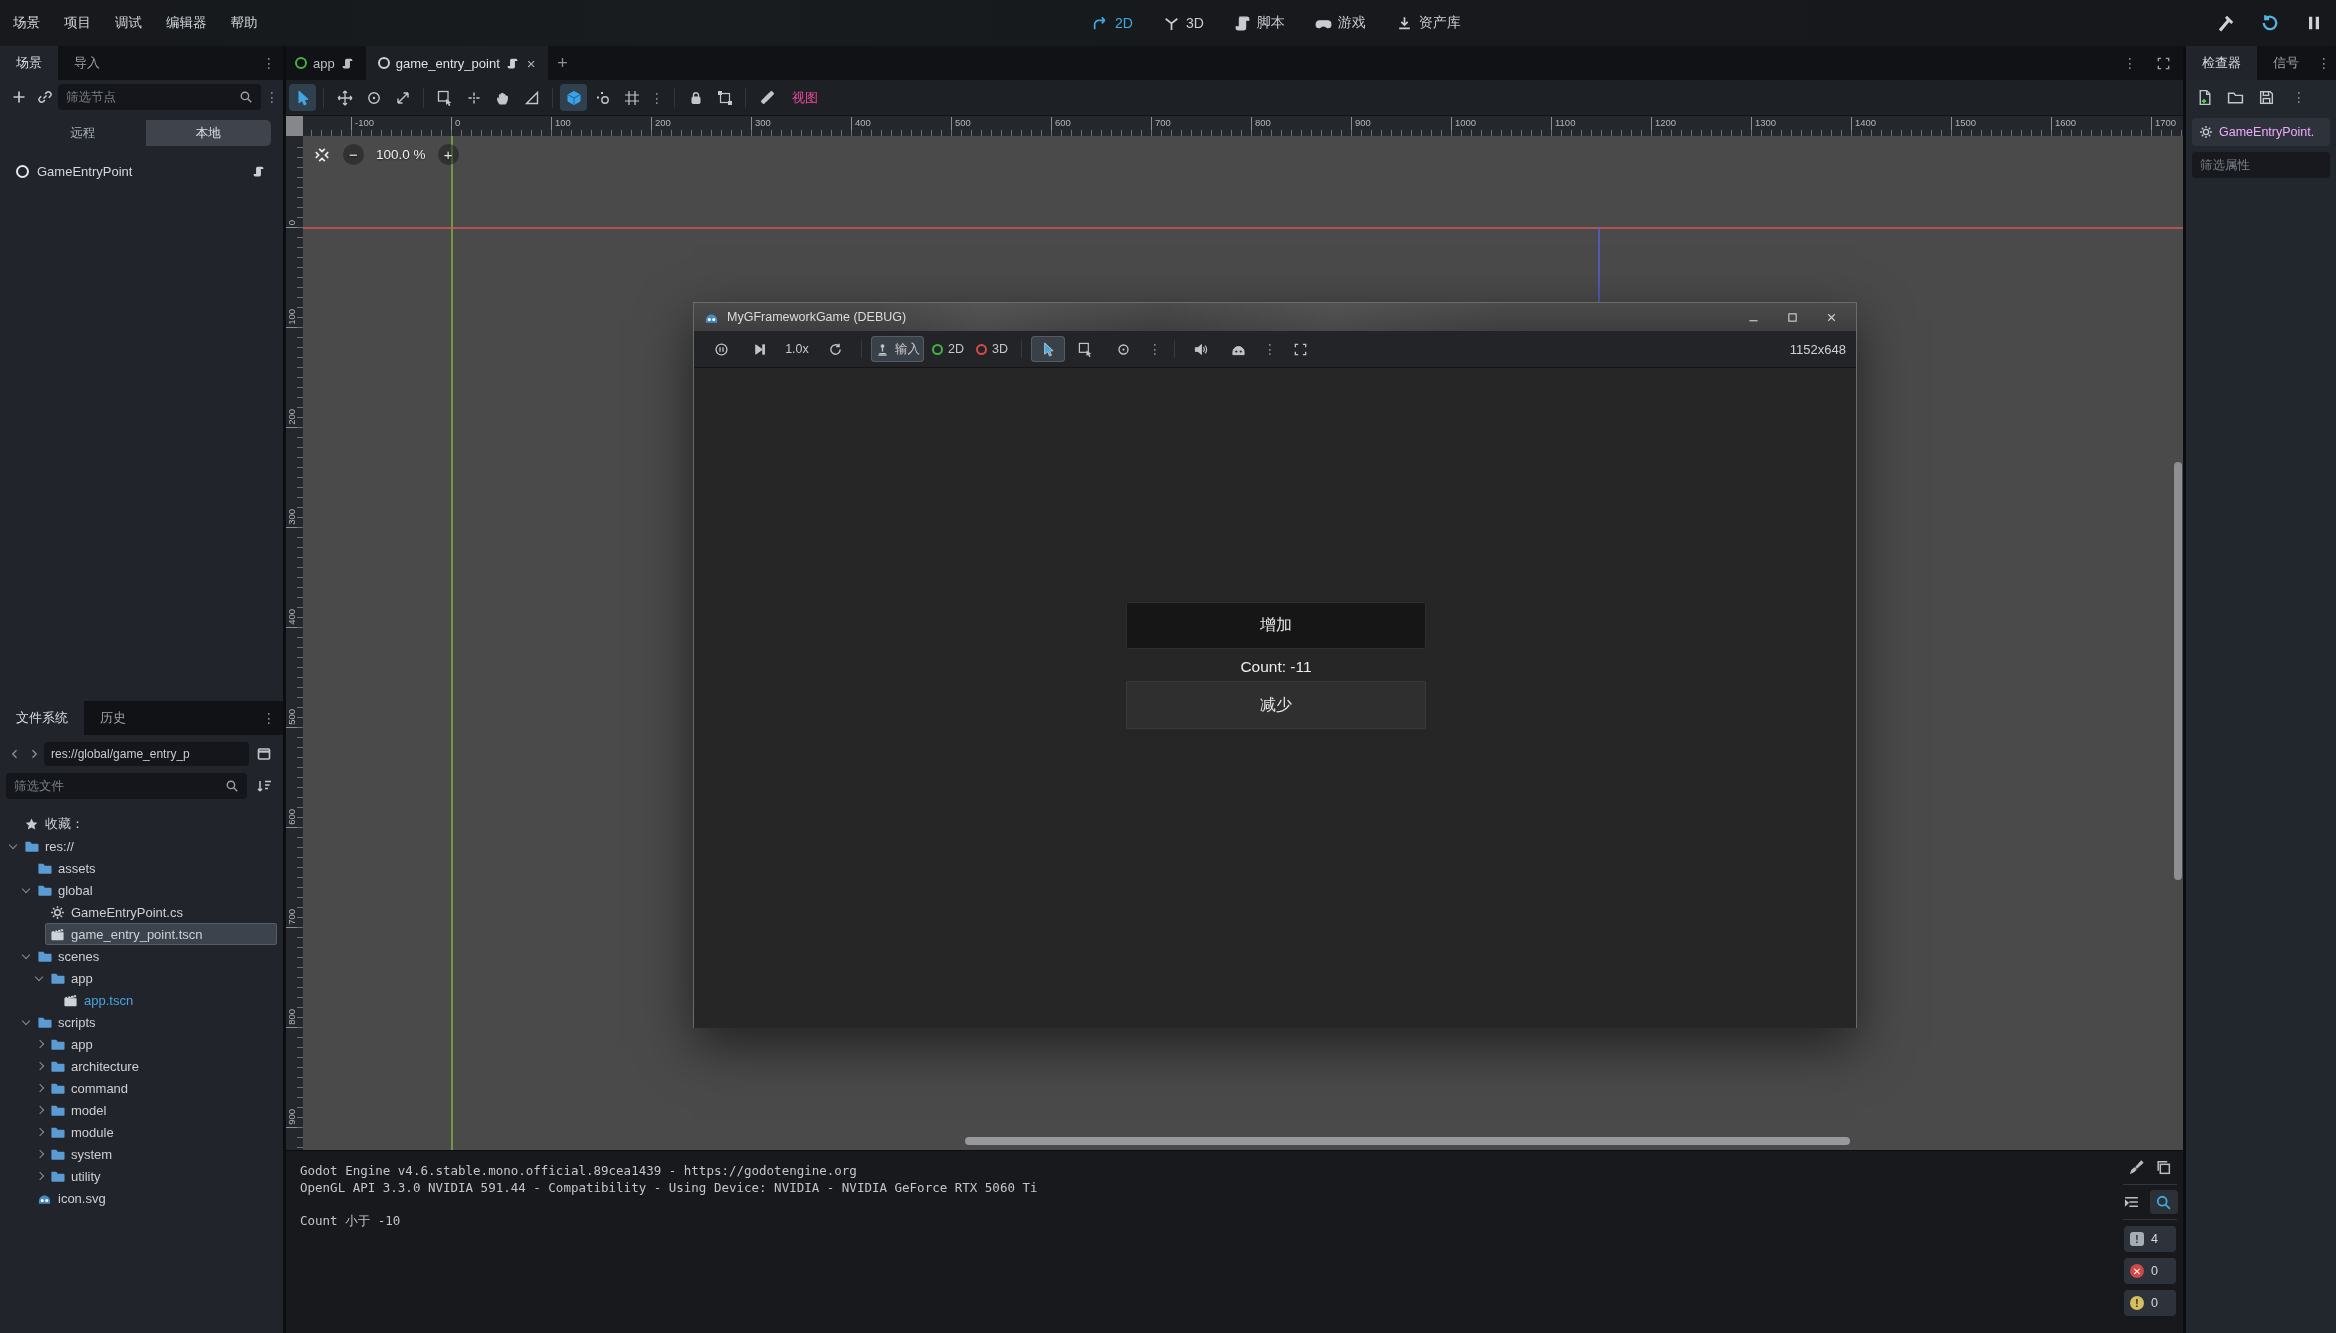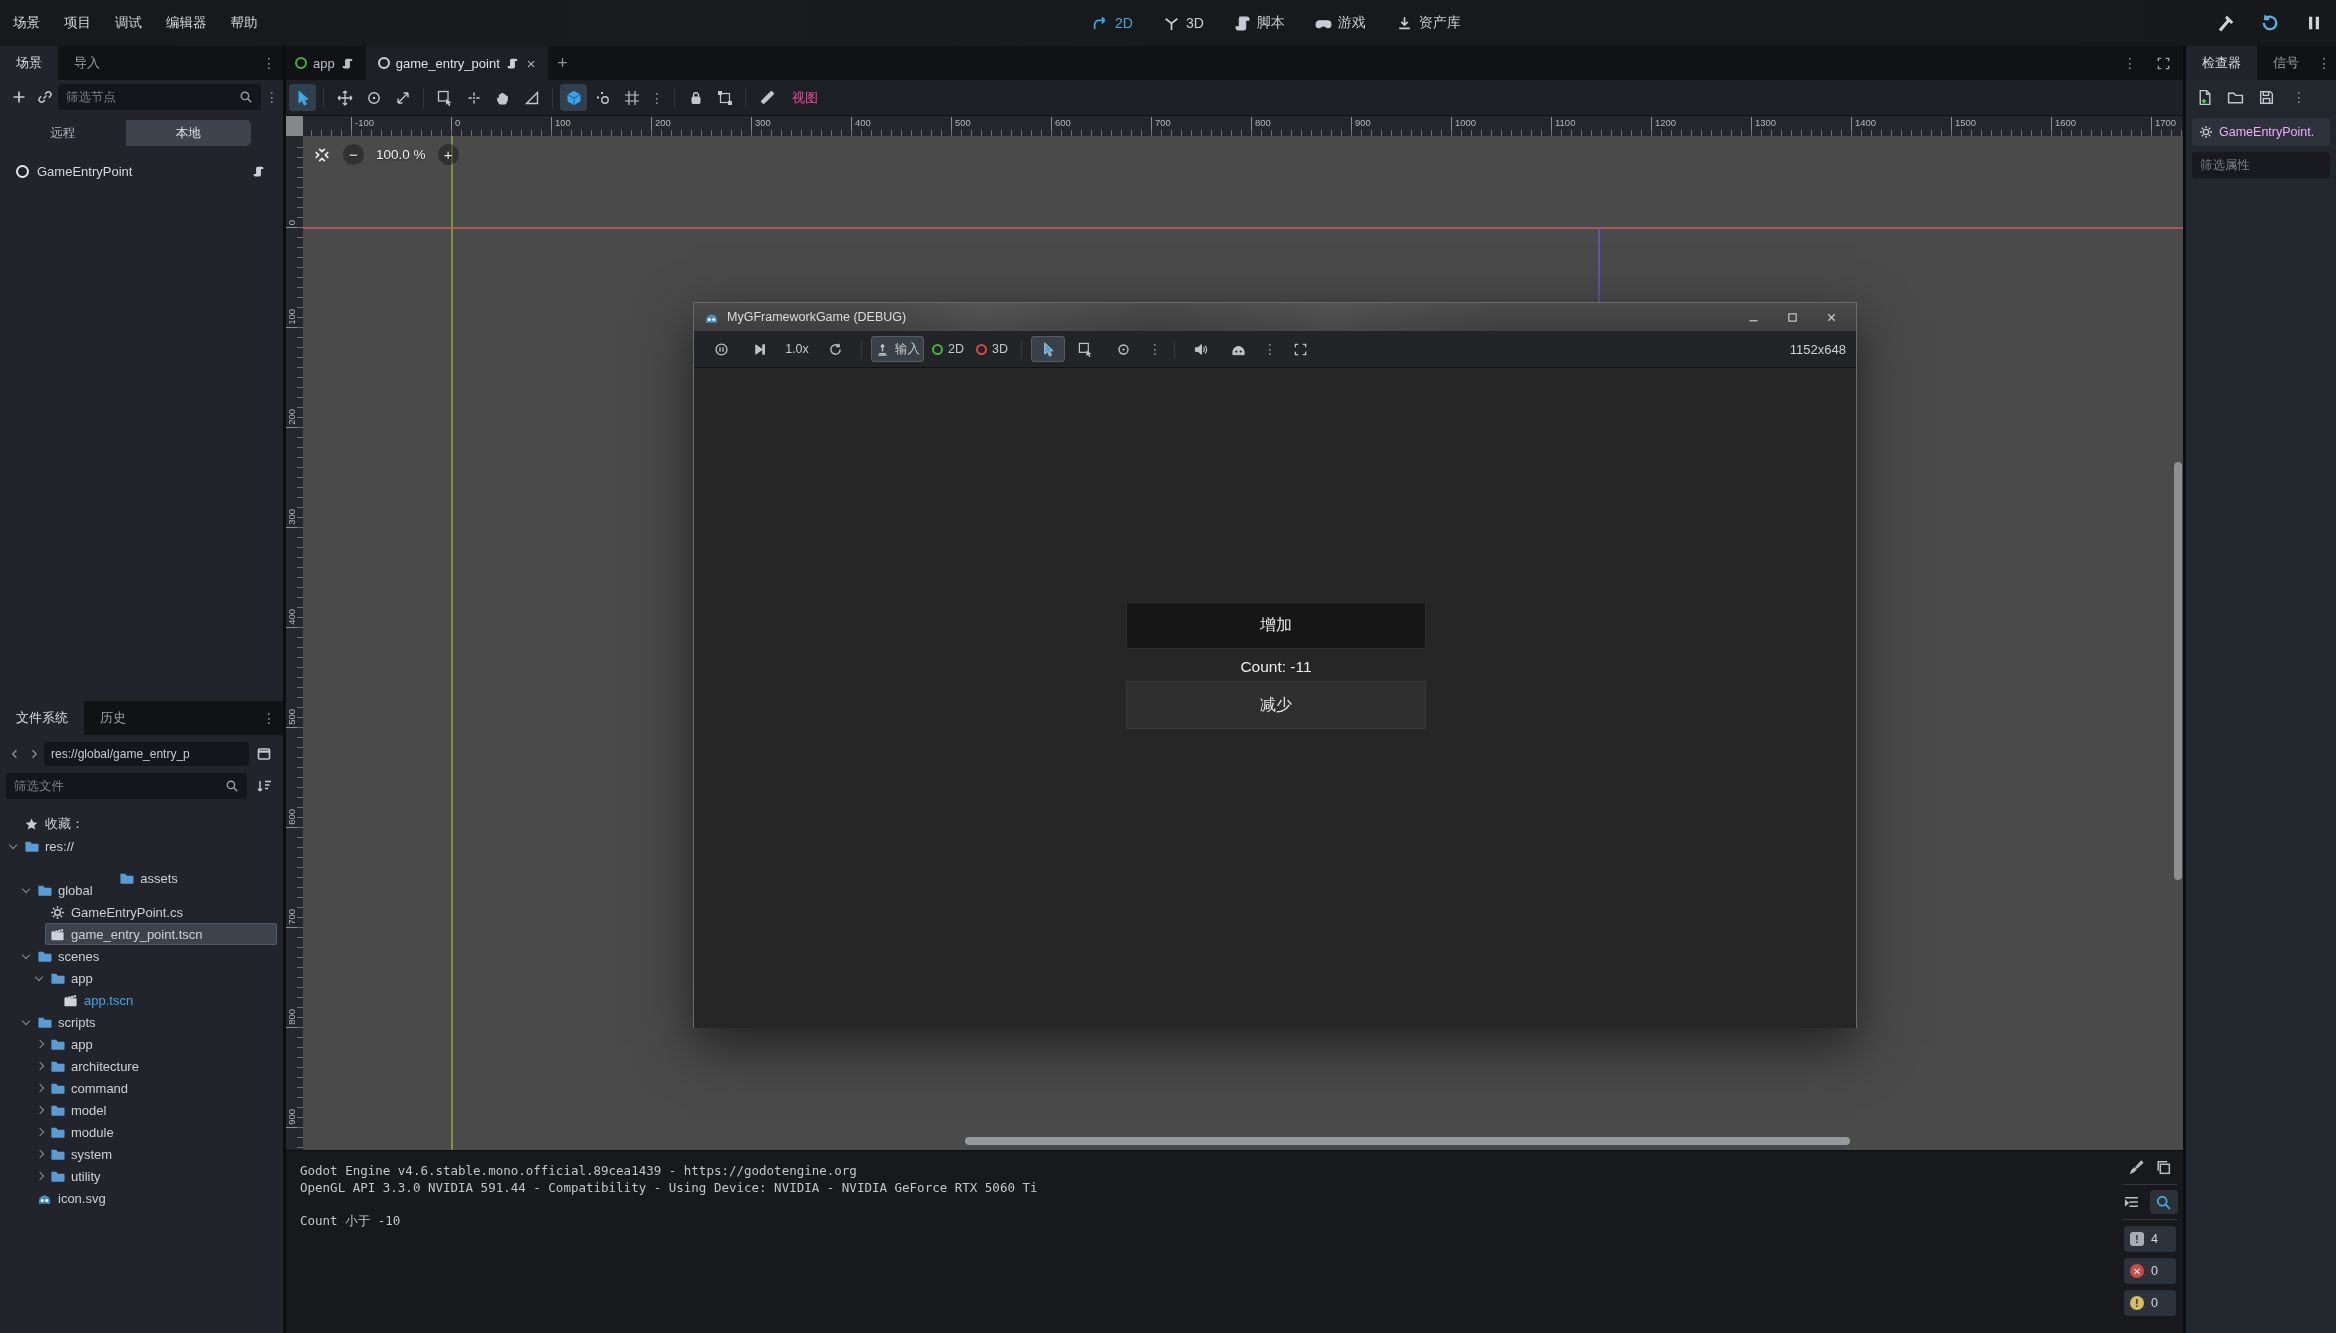--- a/index.html
+++ b/index.html
@@ -43,21 +43,21 @@
   
   #leftdock{left:0;top:80px;width:283px;height:1253px;background:#21252b;}
   .tfield{background:#14161b;border-radius:4px;display:flex;align-items:center;height:26px;padding:0 8px;gap:6px;color:#7b818a;font-size:12.5px;}
   .tfield .mag{margin-left:auto;}
   .mag svg{width:14px;height:14px;stroke:#9aa0a8;}
   .tbtn{width:26px;height:26px;display:flex;align-items:center;justify-content:center;border-radius:4px;}
   .tbtn svg{width:16px;height:16px;stroke:#c2c7ce;}
   #scenedock-toolbar{position:absolute;left:0;top:2px;width:283px;height:30px;display:flex;align-items:center;padding-left:6px;box-sizing:border-box;}
   #scenedock-toolbar .tfield{flex:1;}
   #scenedock-toolbar .vdots{width:22px;}
-  #segmented{position:absolute;left:0;top:40px;width:251px;height:26px;display:flex;border-radius:5px;overflow:hidden;}
+  #segmented{position:absolute;left:20px;top:40px;width:251px;height:26px;display:flex;border-radius:5px;overflow:hidden;}
   .seg{flex:1;display:flex;align-items:center;justify-content:center;font-size:12.5px;color:#aab0b8;}
   .seg.active{background:#3e434c;color:#e0e3e8;}
   #rootnode{position:absolute;left:10px;top:78px;width:263px;height:26px;display:flex;align-items:center;gap:8px;padding-left:6px;box-sizing:border-box;}
   .circle-ic{width:13px;height:13px;border-radius:50%;border:2.5px solid #e4e7eb;box-sizing:border-box;flex:none;}
   #rootnode .scrollic{margin-left:auto;margin-right:8px;}
   #rootnode .lbl{font-size:13px;color:#d3d7dc;}
 
   
   #fsdock{left:0;top:735px;width:283px;height:598px;background:#21252b;}
   #fstabs{position:absolute;left:0;top:-34px;width:283px;height:34px;background:#101216;display:flex;}
@@ -381,21 +381,21 @@
 
             <span class="ic ic-folder">
               <svg viewBox="0 0 16 16">
                 <path d="M1.5 3h5.2l1.6 2h6.2c.6 0 1 .4 1 1v6.5c0 .6-.4 1-1 1h-12c-.6 0-1-.4-1-1z" fill="#5b9bd3"></path>
               </svg>
             </span>
 
             <span class="lbl">res://</span>
           </span>
         </div>
-        <div class="fs-row" data-icon="folder" data-arrow="none" style="padding-left: 19px; flex-direction: column;">
+        <div class="fs-row" data-icon="folder" data-arrow="none" style="padding-left: 19px;">
           <span class="arrow"></span>
           <span class="rowbody">
 
             <span class="ic ic-folder">
               <svg viewBox="0 0 16 16">
                 <path d="M1.5 3h5.2l1.6 2h6.2c.6 0 1 .4 1 1v6.5c0 .6-.4 1-1 1h-12c-.6 0-1-.4-1-1z" fill="#5b9bd3"></path>
               </svg>
             </span>
 
             <span class="lbl">assets</span>

